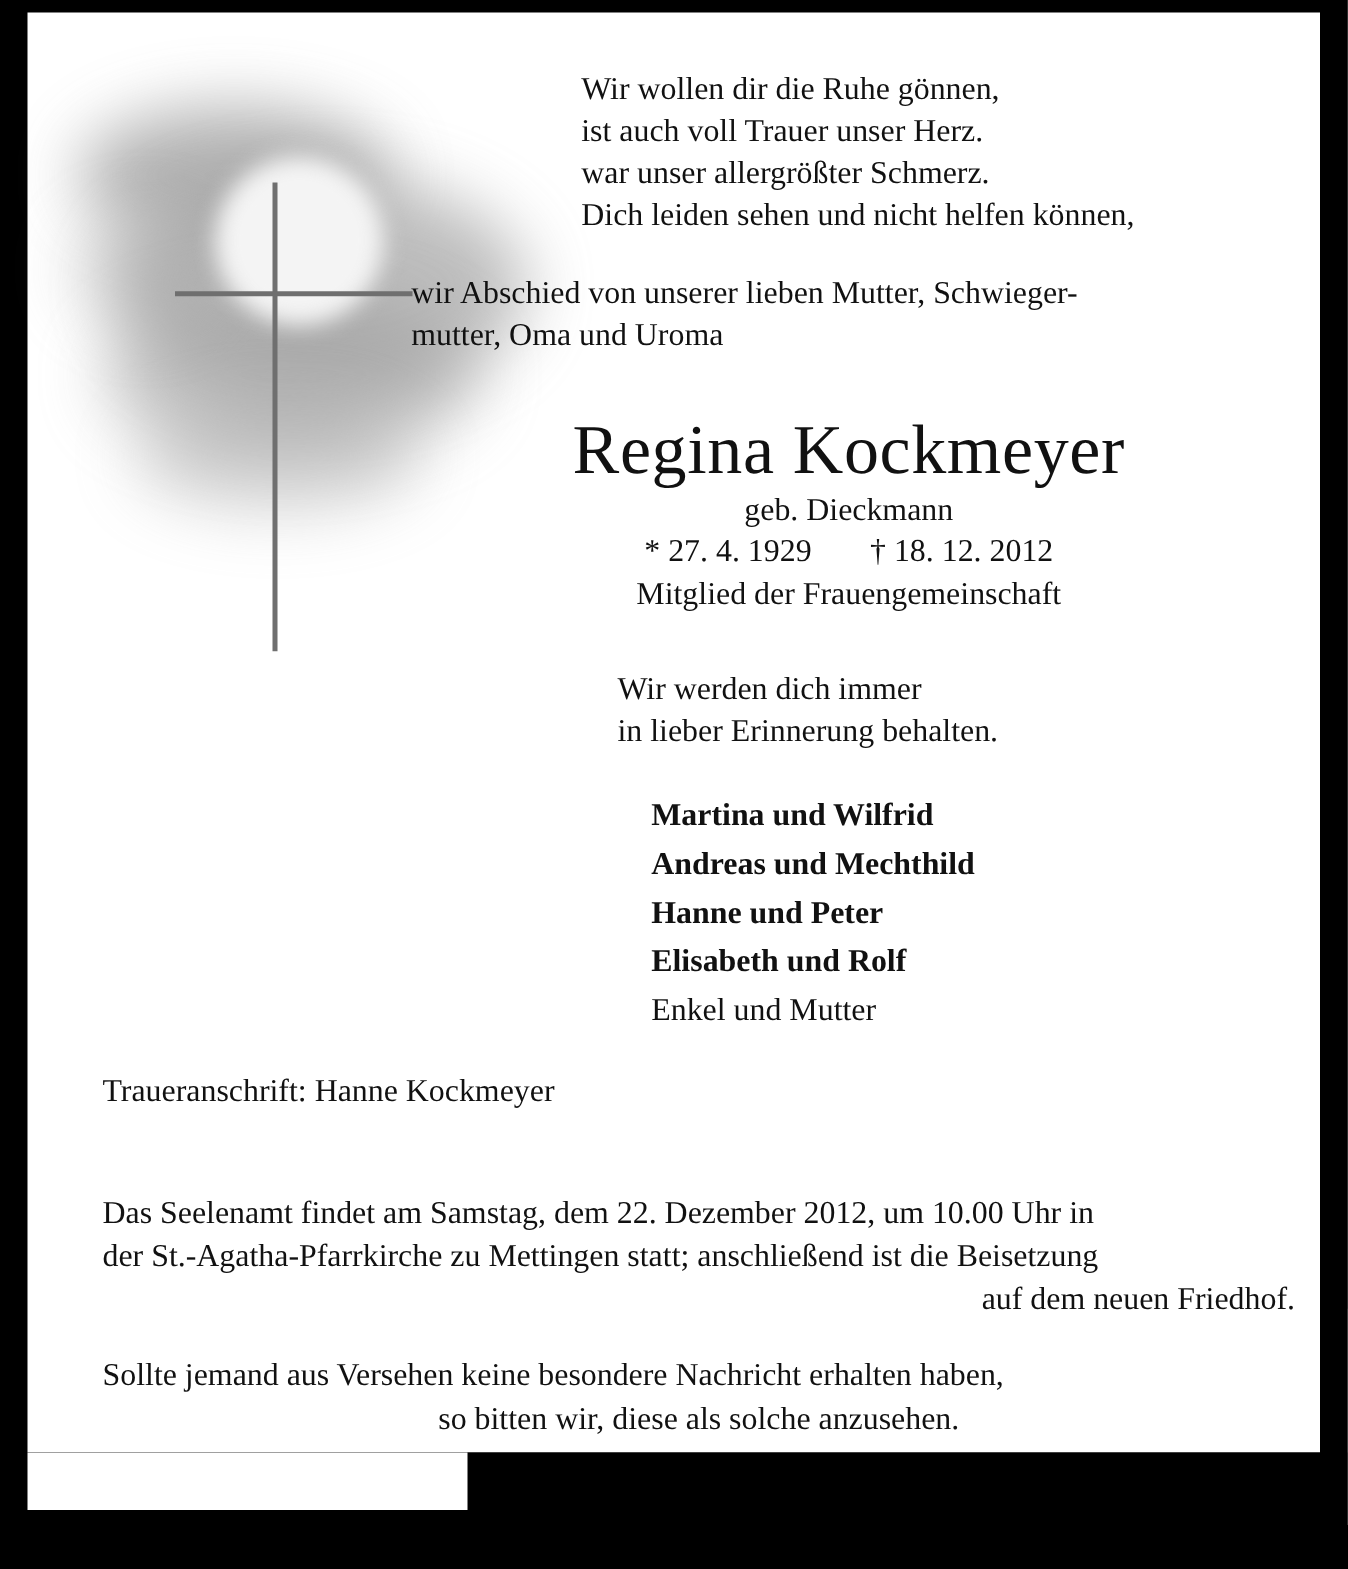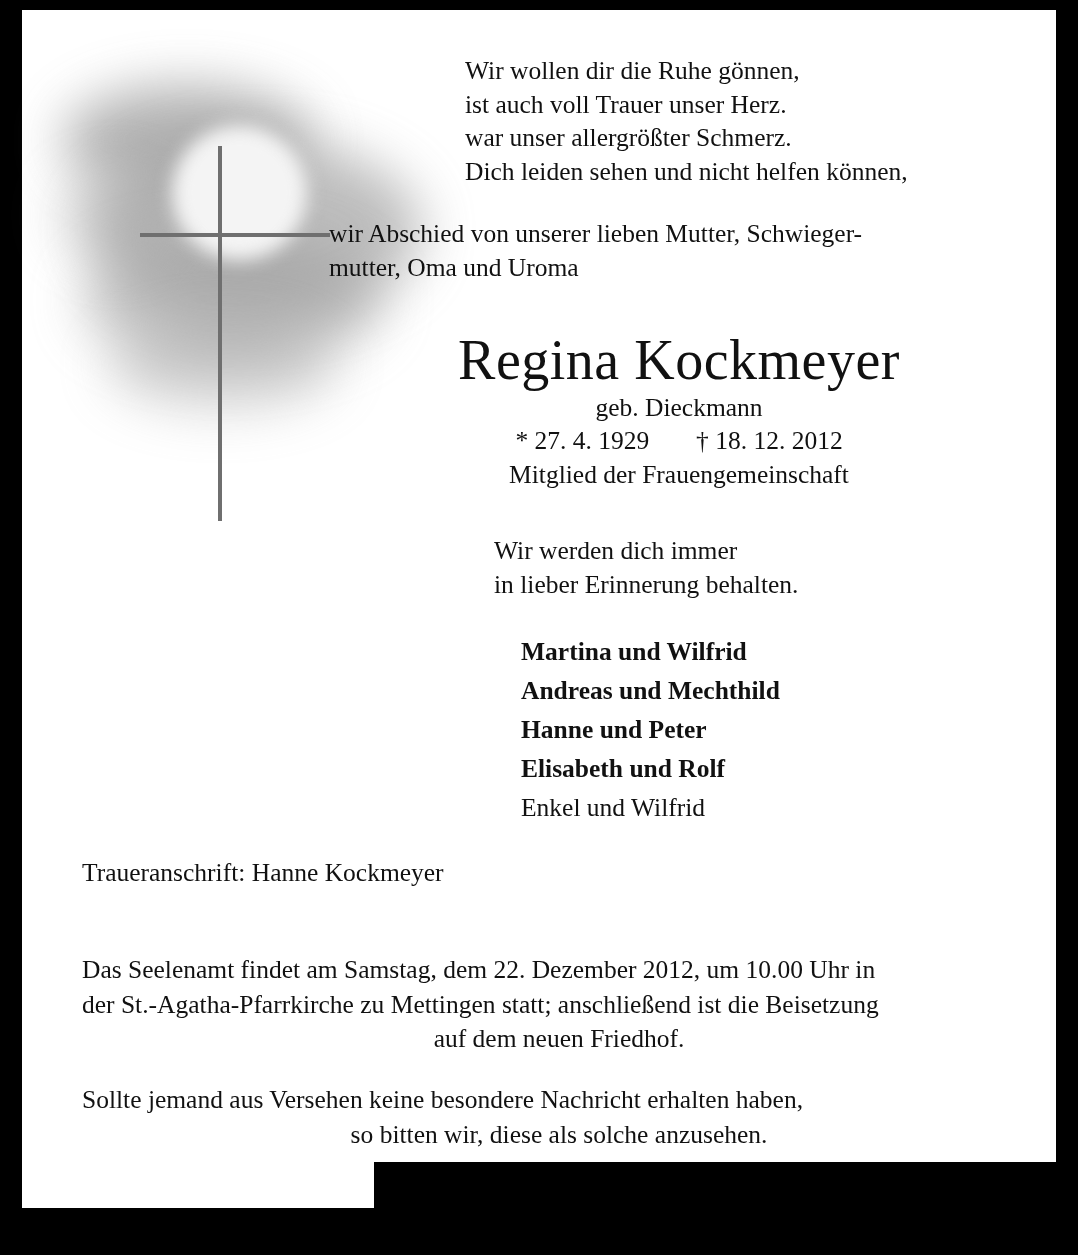--- a/index.html
+++ b/index.html
@@ -172,21 +172,21 @@
 
   .service {
     position: absolute;
     left: 60px;
     top: 943px;
     width: 954px;
     font-size: 25.5px;
     line-height: 34.5px;
     text-align: justify;
   }
-  .service .last { text-align: center; }
+  .service .last { text-align: right; }
 
   .closing {
     position: absolute;
     left: 60px;
     top: 1073px;
     width: 954px;
     font-size: 25.5px;
     line-height: 34.5px;
     text-align: justify;
   }
@@ -236,21 +236,21 @@
     <div class="remember">
       <div>Wir werden dich immer</div>
       <div>in lieber Erinnerung behalten.</div>
     </div>
 
     <div class="family">
       <div class="bold">Martina und Wilfrid</div>
       <div class="bold">Andreas und Mechthild</div>
       <div class="bold">Hanne und Peter</div>
       <div class="bold">Elisabeth und Rolf</div>
-      <div>Enkel und Wilfrid</div>
+      <div>Enkel und Mutter</div>
     </div>
 
     <div class="address">
       <div>
         <span>Traueranschrift:</span>
         <span>Hanne Kockmeyer</span>
       </div>
     </div>
 
     <div class="service">

